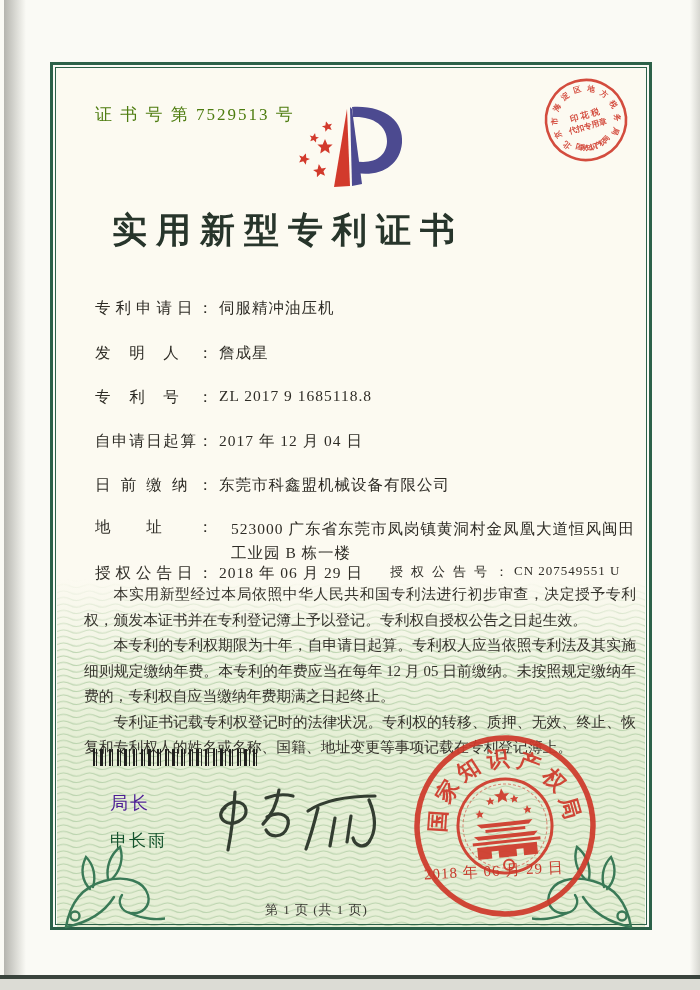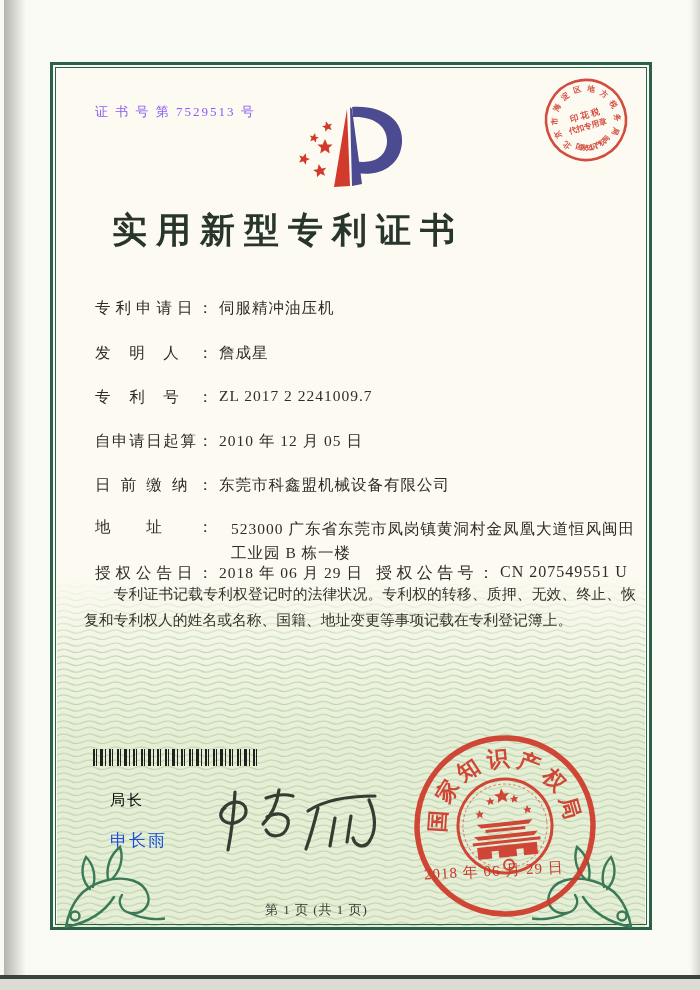--- a/index.html
+++ b/index.html
@@ -12,43 +12,43 @@
     background:linear-gradient(270deg,#d6d6d0 0%,rgba(250,250,245,0) 100%);}
   .edge-bottom-line{position:absolute;left:0;top:975px;width:700px;height:4px;background:#39433c;}
   .edge-bottom{position:absolute;left:0;top:979px;width:700px;height:11px;background:#dcdcd5;}
 
   .frame{position:absolute;left:50px;top:62px;width:596px;height:862px;
     border:3px solid #2c6149;}
   .frame::before{content:"";position:absolute;inset:2px;border:1px solid #2c6149;pointer-events:none;}
 
   .bg-pattern{position:absolute;left:57px;top:69px;}
 
-  .cert-no{position:absolute;left:95px;top:103px;font-size:13px;color:#8b5cf6;letter-spacing:2px;}
+  .cert-no{position:absolute;left:95px;top:103px;font-size:17px;color:#4d7c0f;letter-spacing:2px;}
   .logo{position:absolute;left:292px;top:97px;}
   .title{position:absolute;left:0;top:207px;width:576px;text-align:center;
     font-size:35px;font-weight:600;letter-spacing:9px;color:#27352b;}
 
   .field{position:absolute;left:95px;font-size:15.5px;color:#2e2c26;white-space:nowrap;}
   .flabel{display:inline-block;width:118px;text-align:justify;text-align-last:justify;vertical-align:top;}
   .fvalue{display:inline-block;margin-left:6px;letter-spacing:1px;text-align:center;}
   .fvalue-block{display:inline-block;margin-left:18px;letter-spacing:1px;white-space:normal;width:430px;line-height:24px;vertical-align:top;}
-  .field-right{position:absolute;left:376px;font-size:16px;color:#2e2c26;white-space:nowrap;}
+  .field-right{position:absolute;left:390px;font-size:13px;color:#2e2c26;white-space:nowrap;}
 
   .paras{position:absolute;left:84px;top:582px;width:552px;font-size:14.8px;line-height:25.5px;
     color:#34322b;text-align:justify;}
   .paras p{margin:0;text-indent:2em;}
 
   .barcode{position:absolute;left:93px;top:749px;width:164px;height:17px;
     background:repeating-linear-gradient(90deg,#20201e 0 2px,transparent 2px 3px,#20201e 3px 4px,
       transparent 4px 7px,#20201e 7px 10px,transparent 10px 12px,#20201e 12px 13px,transparent 13px 16px,
       #20201e 16px 18px,transparent 18px 19px,#20201e 19px 20px,transparent 20px 24px);}
 
-  .director-label{position:absolute;left:110px;top:791px;font-size:15px;color:#000000;
+  .director-label{position:absolute;left:110px;top:791px;font-size:18px;color:#4c1d95;
     font-family:"Liberation Sans","DejaVu Sans",sans-serif;font-weight:500;letter-spacing:2px;}
-  .director-name{position:absolute;left:110px;top:829px;font-size:17px;color:#1d4ed8;
+  .director-name{position:absolute;left:110px;top:829px;font-size:17px;color:#14532d;
     font-family:"Liberation Sans","DejaVu Sans",sans-serif;font-weight:500;letter-spacing:2px;}
   .signature{position:absolute;left:208px;top:780px;}
 
   .seal-cnipa{position:absolute;left:412px;top:733px;opacity:.93;}
   .seal-date{position:absolute;left:424px;top:861px;width:170px;font-size:15px;color:#c8392b;
     letter-spacing:1px;transform:rotate(-3deg);white-space:nowrap;}
   .seal-tax{position:absolute;left:540px;top:74px;opacity:.9;}
 
   .page-footer{position:absolute;left:0;top:901px;width:633px;text-align:center;
     font-size:13px;color:#3a3a33;letter-spacing:1px;}
@@ -130,39 +130,41 @@
 
 <div class="title">实用新型专利证书</div>
 
 <div class="field" style="top:298px">
   <span class="flabel">专利申请日：</span><span class="fvalue">伺服精冲油压机</span>
 </div>
 <div class="field" style="top:343px">
   <span class="flabel">发明人：</span><span class="fvalue">詹成星</span>
 </div>
 <div class="field" style="top:387px">
-  <span class="flabel">专利号：</span><span class="fvalue">ZL 2017 2 2241009.7</span>
+  <span class="flabel">专利号：</span><span class="fvalue">ZL 2017 9 1685118.8</span>
 </div>
 <div class="field" style="top:431px">
-  <span class="flabel">自申请日起算：</span><span class="fvalue">2010 年 12 月 05 日</span>
+  <span class="flabel">自申请日起算：</span><span class="fvalue">2017 年 12 月 04 日</span>
 </div>
 <div class="field" style="top:475px">
   <span class="flabel">日前缴纳：</span><span class="fvalue">东莞市科鑫盟机械设备有限公司</span>
 </div>
 <div class="field" style="top:517px">
   <span class="flabel">地址：</span><span class="fvalue-block"><span>523000 广东省东莞市凤岗镇黄洞村金凤凰大道恒风闽田</span><br><span>工业园 B 栋一楼</span></span>
 </div>
 <div class="field" style="top:563px">
   <span class="flabel">授权公告日：</span><span class="fvalue">2018 年 06 月 29 日</span>
 </div>
 <div class="field-right" style="top:563px">
   <span class="flabel">授权公告号：</span><span class="fvalue">CN 207549551 U</span>
 </div>
 
 <div class="paras">
+  <p>本实用新型经过本局依照中华人民共和国专利法进行初步审查，决定授予专利权，颁发本证书并在专利登记簿上予以登记。专利权自授权公告之日起生效。</p>
+  <p>本专利的专利权期限为十年，自申请日起算。专利权人应当依照专利法及其实施细则规定缴纳年费。本专利的年费应当在每年 12 月 05 日前缴纳。未按照规定缴纳年费的，专利权自应当缴纳年费期满之日起终止。</p>
   <p>专利证书记载专利权登记时的法律状况。专利权的转移、质押、无效、终止、恢复和专利权人的姓名或名称、国籍、地址变更等事项记载在专利登记簿上。</p>
 </div>
 
 <div class="barcode"></div>
 
 <div class="director-label">局长</div>
 <div class="director-name">申长雨</div>
 
 <svg class="signature" width="185" height="78" viewBox="0 0 185 78">
   <g fill="none" stroke="#333d31" stroke-width="3.2" stroke-linecap="round">

